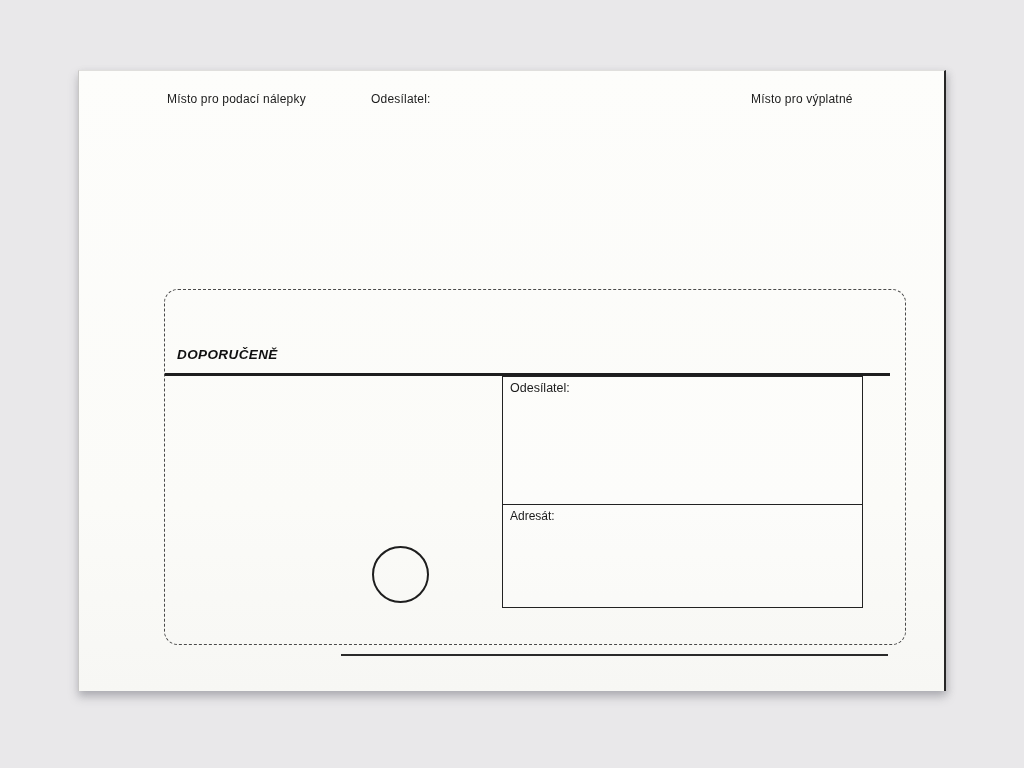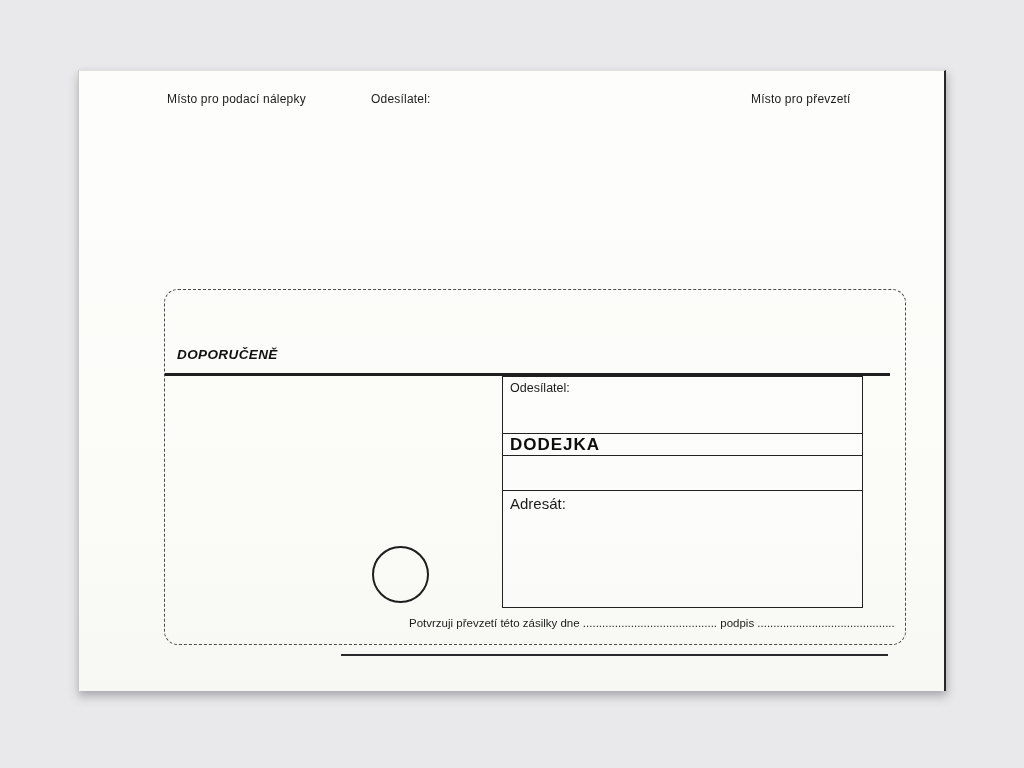--- a/index.html
+++ b/index.html
@@ -82,21 +82,21 @@
   .abox .row-sender    { height: 56px; padding: 4px 7px; font-size: 12.5px; }
   .abox .row-title     {
     height: 23px;
     border-top: 1.6px solid #222;
     border-bottom: 1.6px solid #222;
     display: flex; align-items: center;
     padding-left: 7px;
   }
   .abox .row-title .t  { font-size: 17px; font-weight: bold; letter-spacing: 1px; color: #0d0d0d; }
   .abox .row-empty     { height: 34px; }
-  .abox .row-addressee { flex: 1; border-top: 1.6px solid #222; padding: 4px 7px; font-size: 15px; }
+  .abox .row-addressee { flex: 1; border-top: 1.6px solid #222; padding: 4px 7px; font-size: 12px; margin-top: 37px; }
 
   
   .stamp-note {
     position: absolute;
     left: 112px; top: 216px;
     width: 222px;
     text-align: center;
     font-size: 11px;
     line-height: 13px;
     color: #1c1c1c;
@@ -128,44 +128,40 @@
 </style>
 </head>
 <body>
 
 <div class="stage">
 
   <div class="envelope">
 
     <div class="top-label l1">Místo pro podací nálepky</div>
     <div class="top-label l2">Odesílatel:</div>
-    <div class="top-label l3">Místo pro převzetí</div>
+    <div class="top-label l3">Místo pro výplatné</div>
 
     <div class="card">
 
       <div class="registered">DOPORUČENĚ</div>
 
       <div class="rule-top"></div>
 
 
       <div class="abox">
         <div class="row-sender">
           <span>Odesílatel:</span>
         </div>
-        <div class="row-title">
-          <span class="t">DODEJKA</span>
-        </div>
         <div class="row-empty"></div>
         <div class="row-addressee">
           <span>Adresát:</span>
         </div>
       </div>
 
 
       <div class="stamp-circle"></div>
 
-      <div class="confirmation">Potvrzuji převzetí této zásilky dne .......................................... podpis ...........................................</div>
     </div>
 
     <div class="fold-line"></div>
 
   </div>
 </div>
 
 </body></html>

